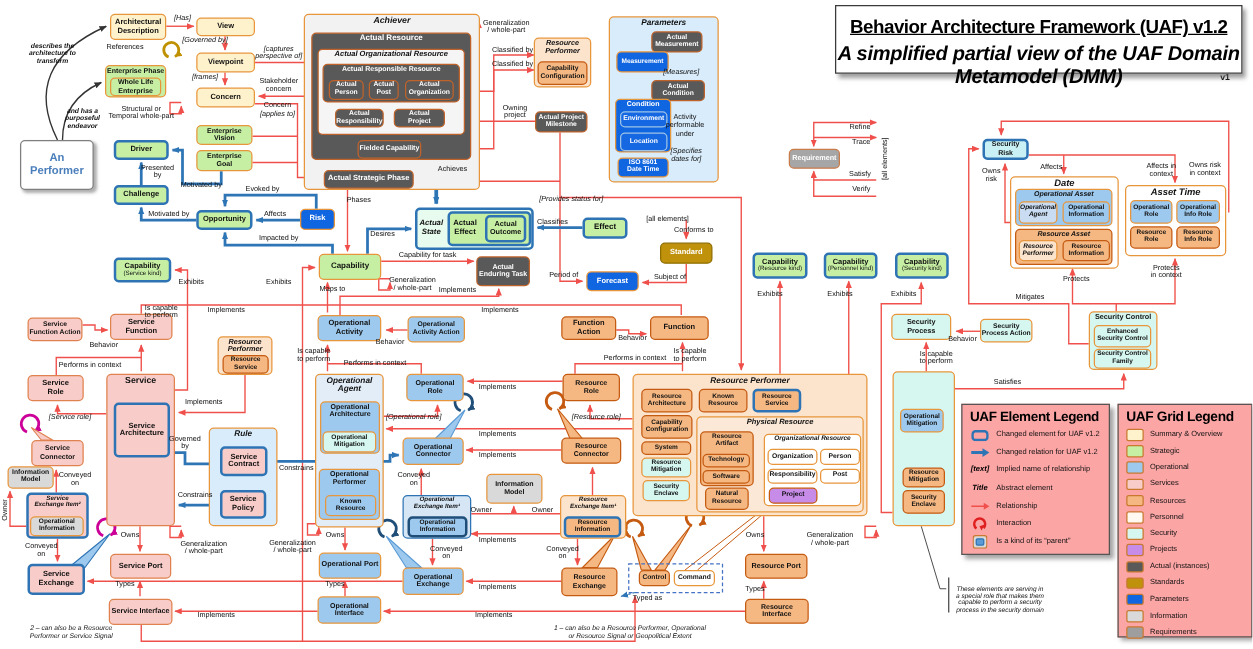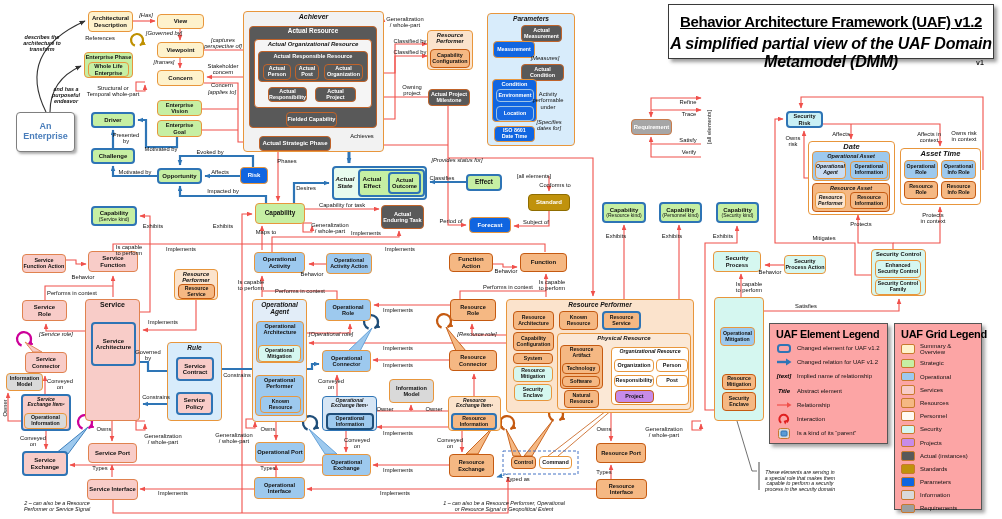--- a/index.html
+++ b/index.html
@@ -198,21 +198,21 @@
       <polygon points="348,351 360,351 372,328" fill="#9DC9EE" stroke="#5B9BD5" stroke-width="0.9"></polygon>
       <polygon points="337,454 325,454 309,429" fill="#9DC9EE" stroke="#5B9BD5" stroke-width="0.9"></polygon>
       <polygon points="456,351 466,351 446,327" fill="#F5B883" stroke="#C55A11" stroke-width="0.9"></polygon>
       <polygon points="466,454 478,454 492,428" fill="#F5B883" stroke="#C55A11" stroke-width="0.9"></polygon>
       <polygon points="513,456 521,456 506,429" fill="#F5B883" stroke="#C55A11" stroke-width="0.9"></polygon>
       <polygon points="524,456 532,456 553,420" fill="#F5B883" stroke="#C55A11" stroke-width="0.9"></polygon>
       <rect x="503" y="451" width="75" height="23" fill="none" stroke="#4472C4" stroke-width="1" stroke-dasharray="3,2"></rect>
     </svg>
   <div id="nodes-layer">
       <div class="nd" style="left: 16px; top: 112px; width: 59px; height: 40px; background: rgb(255, 255, 255); border-color: rgb(127, 127, 127); border-width: 1.5px; color: rgb(74, 126, 187); font-size: 9px; box-shadow: rgba(120, 120, 120, 0.6) 2px 2px 2.5px;"><span>An
-Enterprise</span></div>
+Performer</span></div>
       <div class="nd" style="left: 88px; top: 11px; width: 45px; height: 21px; background: rgb(254, 242, 204); border-color: rgb(232, 150, 60);"><span>Architectural
 Description</span></div>
       <div class="nd" style="left: 157px; top: 14px; width: 47px; height: 15px; background: rgb(254, 242, 204); border-color: rgb(232, 150, 60);"><span>View</span></div>
       <div class="nd" style="left: 157px; top: 42px; width: 47px; height: 16px; background: rgb(254, 242, 204); border-color: rgb(232, 150, 60);"><span>Viewpoint</span></div>
       <div class="nd" style="left: 157px; top: 70px; width: 47px; height: 16px; background: rgb(254, 242, 204); border-color: rgb(232, 150, 60);"><span>Concern</span></div>
       <div class="nd cont" style="left: 84px; top: 52px; width: 49px; height: 26px; background: rgb(198, 239, 163); border-color: rgb(232, 150, 60); font-size: 5.6px;"><span>Enterprise Phase</span></div>
       <div class="nd" style="left: 88px; top: 62px; width: 41px; height: 15px; background: rgb(198, 239, 163); border-color: rgb(232, 150, 60); font-size: 5.6px;"><span>Whole Life
 Enterprise</span></div>
       <div class="nd" style="left: 91px; top: 112px; width: 44px; height: 16px; background: rgb(198, 239, 163); border-color: rgb(46, 116, 181); border-width: 2px;"><span>Driver</span></div>
       <div class="nd" style="left: 91px; top: 148px; width: 44px; height: 16px; background: rgb(198, 239, 163); border-color: rgb(46, 116, 181); border-width: 2px;"><span>Challenge</span></div>
@@ -615,21 +615,21 @@
             <svg width="12" height="11">
               <rect x="0.5" y="0.5" width="11" height="10" rx="2" fill="#D9D9D9" stroke="#C9782E"></rect>
               <rect x="3" y="3" width="6" height="5" rx="1" fill="#5B9BD5" stroke="#2E74B5"></rect>
             </svg>
           </span>
           <span class="txt">Is a kind of its “parent”</span>
         </div>
       </div>
   </div>
 
-  <div class="legend" id="legend-grid" style="left:894px;top:323px;width:88px;height:187px;">
+  <div class="legend" id="legend-grid" style="left:894px;top:323px;width:108px;height:187px;">
     <h3 style="font-size:11px">UAF Grid Legend</h3>
     <div id="legend-grid-rows">
         <div class="lrow" style="margin-bottom: 3.6px;">
           <span class="sw" style="background: rgb(254, 242, 204);"></span>
           <span class="txt">Summary &amp; Overview</span>
         </div>
         <div class="lrow" style="margin-bottom: 3.6px;">
           <span class="sw" style="background: rgb(198, 239, 163);"></span>
           <span class="txt">Strategic</span>
         </div>

